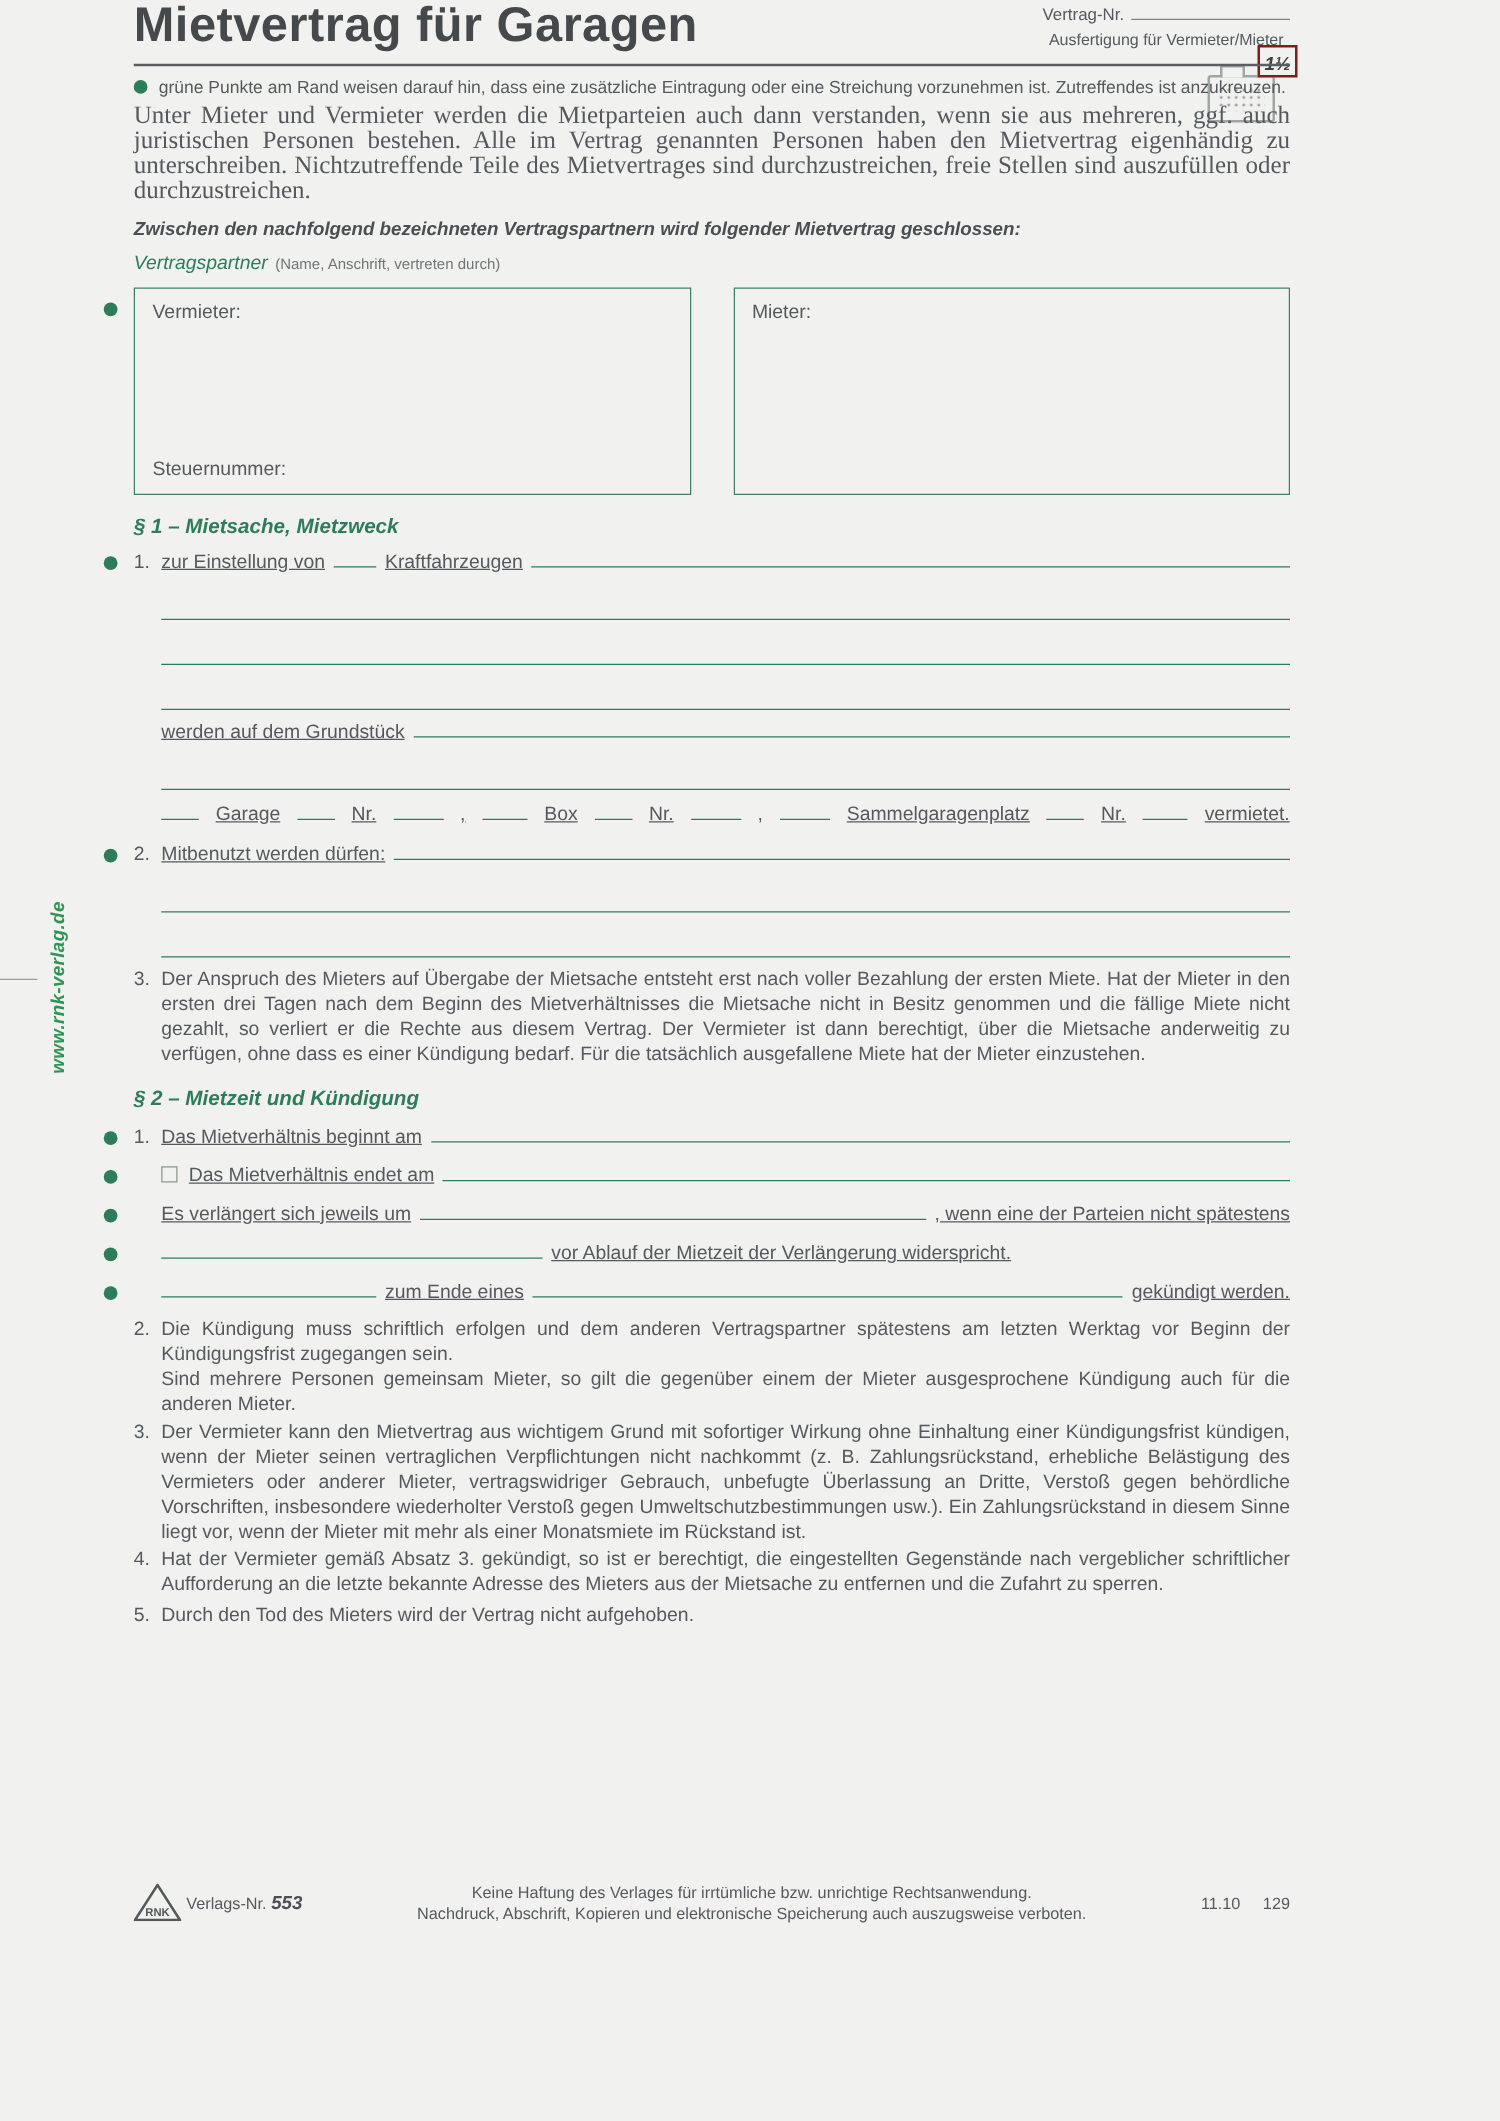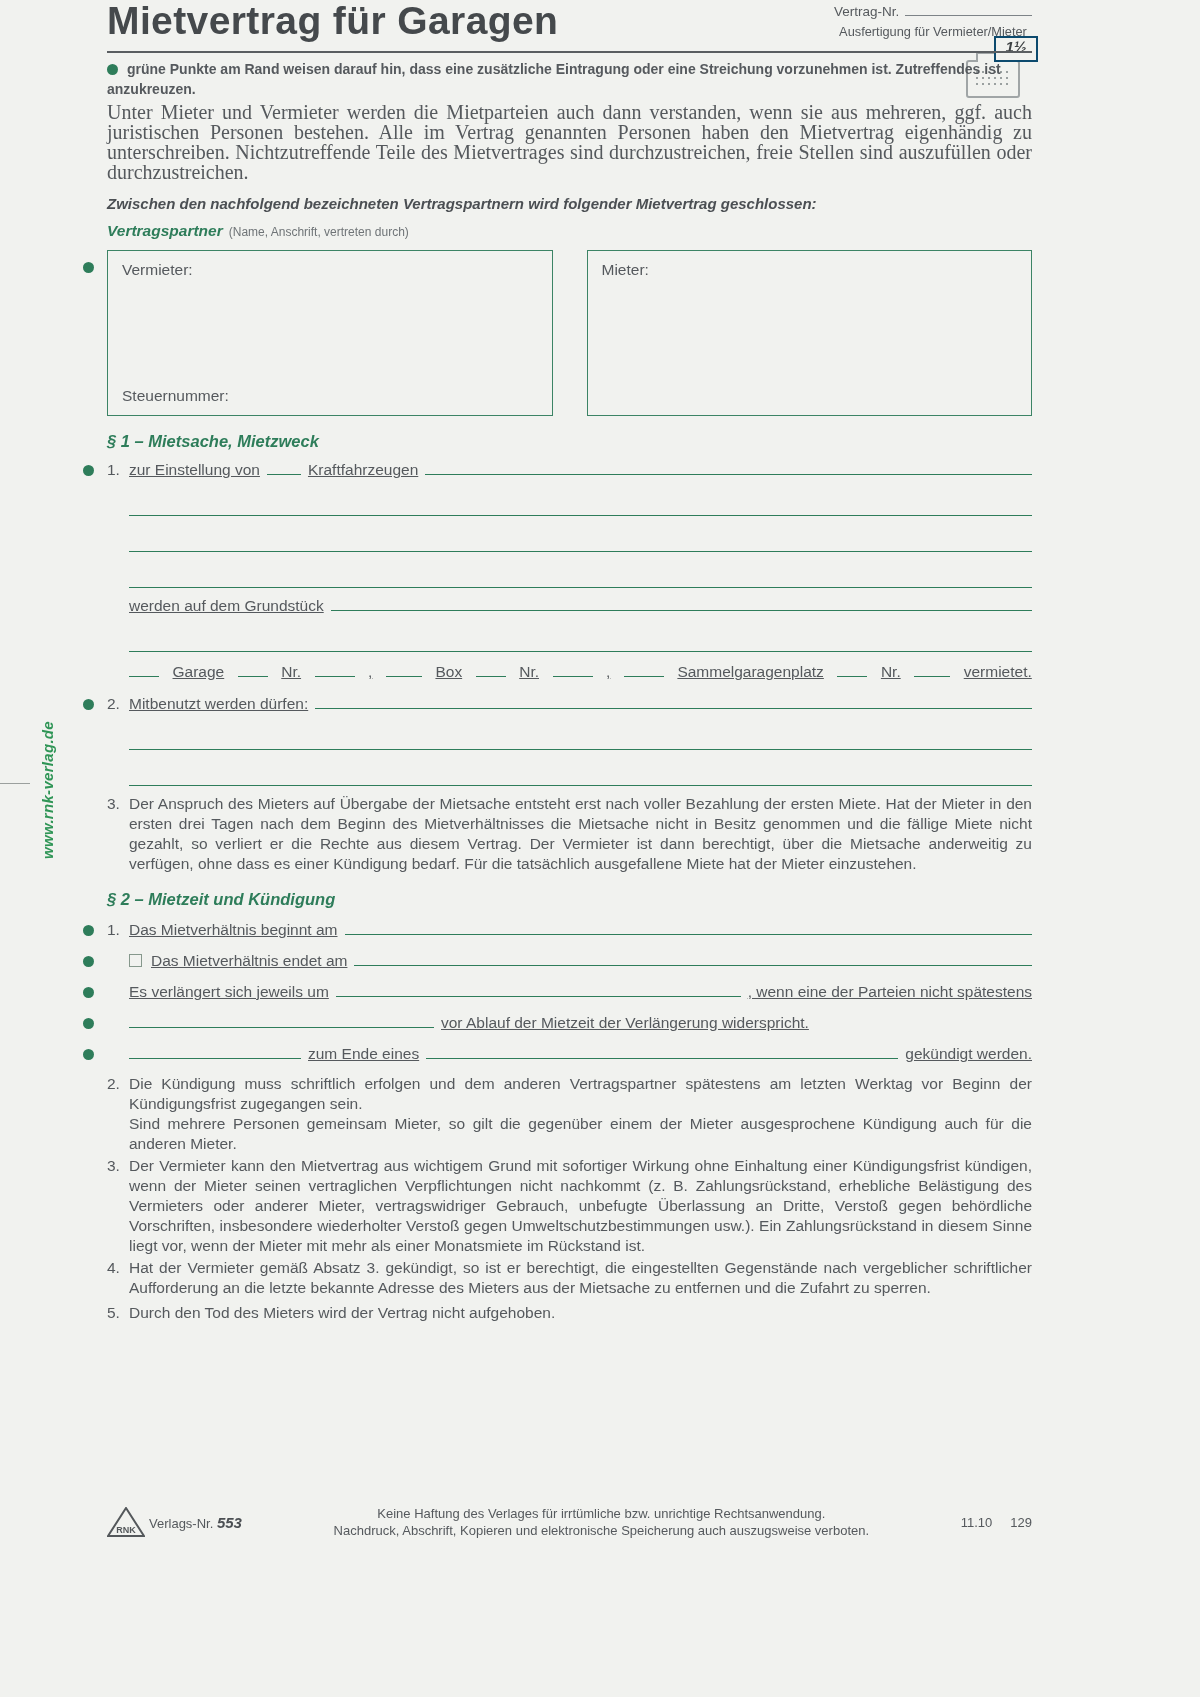--- a/index.html
+++ b/index.html
@@ -22,30 +22,30 @@
   .cn-row{display:flex;align-items:baseline;gap:6px;}
   .copyfor{margin-top:5px;font-size:12.8px;}
   .rule{border-top:2px solid #5a5e61;margin-top:8px;}
 
   
   .copies{position:absolute;left:966px;top:36px;width:72px;height:62px;}
   .tw{position:absolute;left:0;bottom:0;width:54px;height:38px;border:2px solid #a0a5a6;border-radius:3px;background:#f1f2ef;}
   .tw-paper{position:absolute;left:8px;top:-10px;width:20px;height:10px;border:2px solid #a0a5a6;border-bottom:none;background:#f1f2ef;}
   .tw-keys{position:absolute;left:6px;top:7px;right:6px;bottom:7px;
     background-image:radial-gradient(#9aa0a0 1px, transparent 1.3px);background-size:6px 6px;}
-  .copies-badge{position:absolute;right:0;top:0;width:44px;height:26px;border:2px solid #0c4a6e;background:#f1f2ef;
-    display:flex;align-items:flex-start;justify-content:center;font-weight:bold;font-style:italic;font-size:15px;color:#3e4244;}
-
-  
-  .note{margin-top:6px;font-size:14px;line-height:20px;font-weight:bold;}
+  .copies-badge{position:absolute;right:0;top:0;width:32px;height:26px;border:2px solid #7f1d1d;background:#f1f2ef;
+    display:flex;align-items:flex-end;justify-content:center;font-weight:bold;font-style:italic;font-size:15px;color:#3e4244;}
+
+  
+  .note{margin-top:6px;font-size:14px;line-height:20px;}
   .inline-dot{display:inline-block;width:11px;height:11px;border-radius:50%;background:#2e7d5a;margin-right:9px;vertical-align:-1px;}
   .para{margin-top:3px;font-size:20px;line-height:20px;text-align:justify;font-family:Liberation Serif, serif;}
   .lead{margin-top:12px;font-size:15px;line-height:20px;font-weight:bold;font-style:italic;color:#4b4f53;}
   .partners{margin-top:8px;font-size:15.5px;}
-  .partners .plabel{color:#2e7d5a;font-weight:bold;font-style:italic;}
+  .partners .plabel{color:#2e7d5a;font-weight:normal;font-style:italic;}
   .partners .phint{font-size:12px;color:#6f7477;margin-left:6px;}
 
   
   .rel{position:relative;}
   .dot{position:absolute;left:-24px;top:5px;width:11px;height:11px;border-radius:50%;background:#2e7d5a;}
   .boxes{display:flex;gap:34px;margin-top:10px;}
   .boxes .dot{top:12px;}
   .pbox{flex:1;height:166px;border:1.5px solid #3c8465;position:relative;font-size:15.5px;}
   .pbox-label{position:absolute;left:14px;top:10px;}
   .pbox-bottom{position:absolute;left:14px;bottom:10px;}

